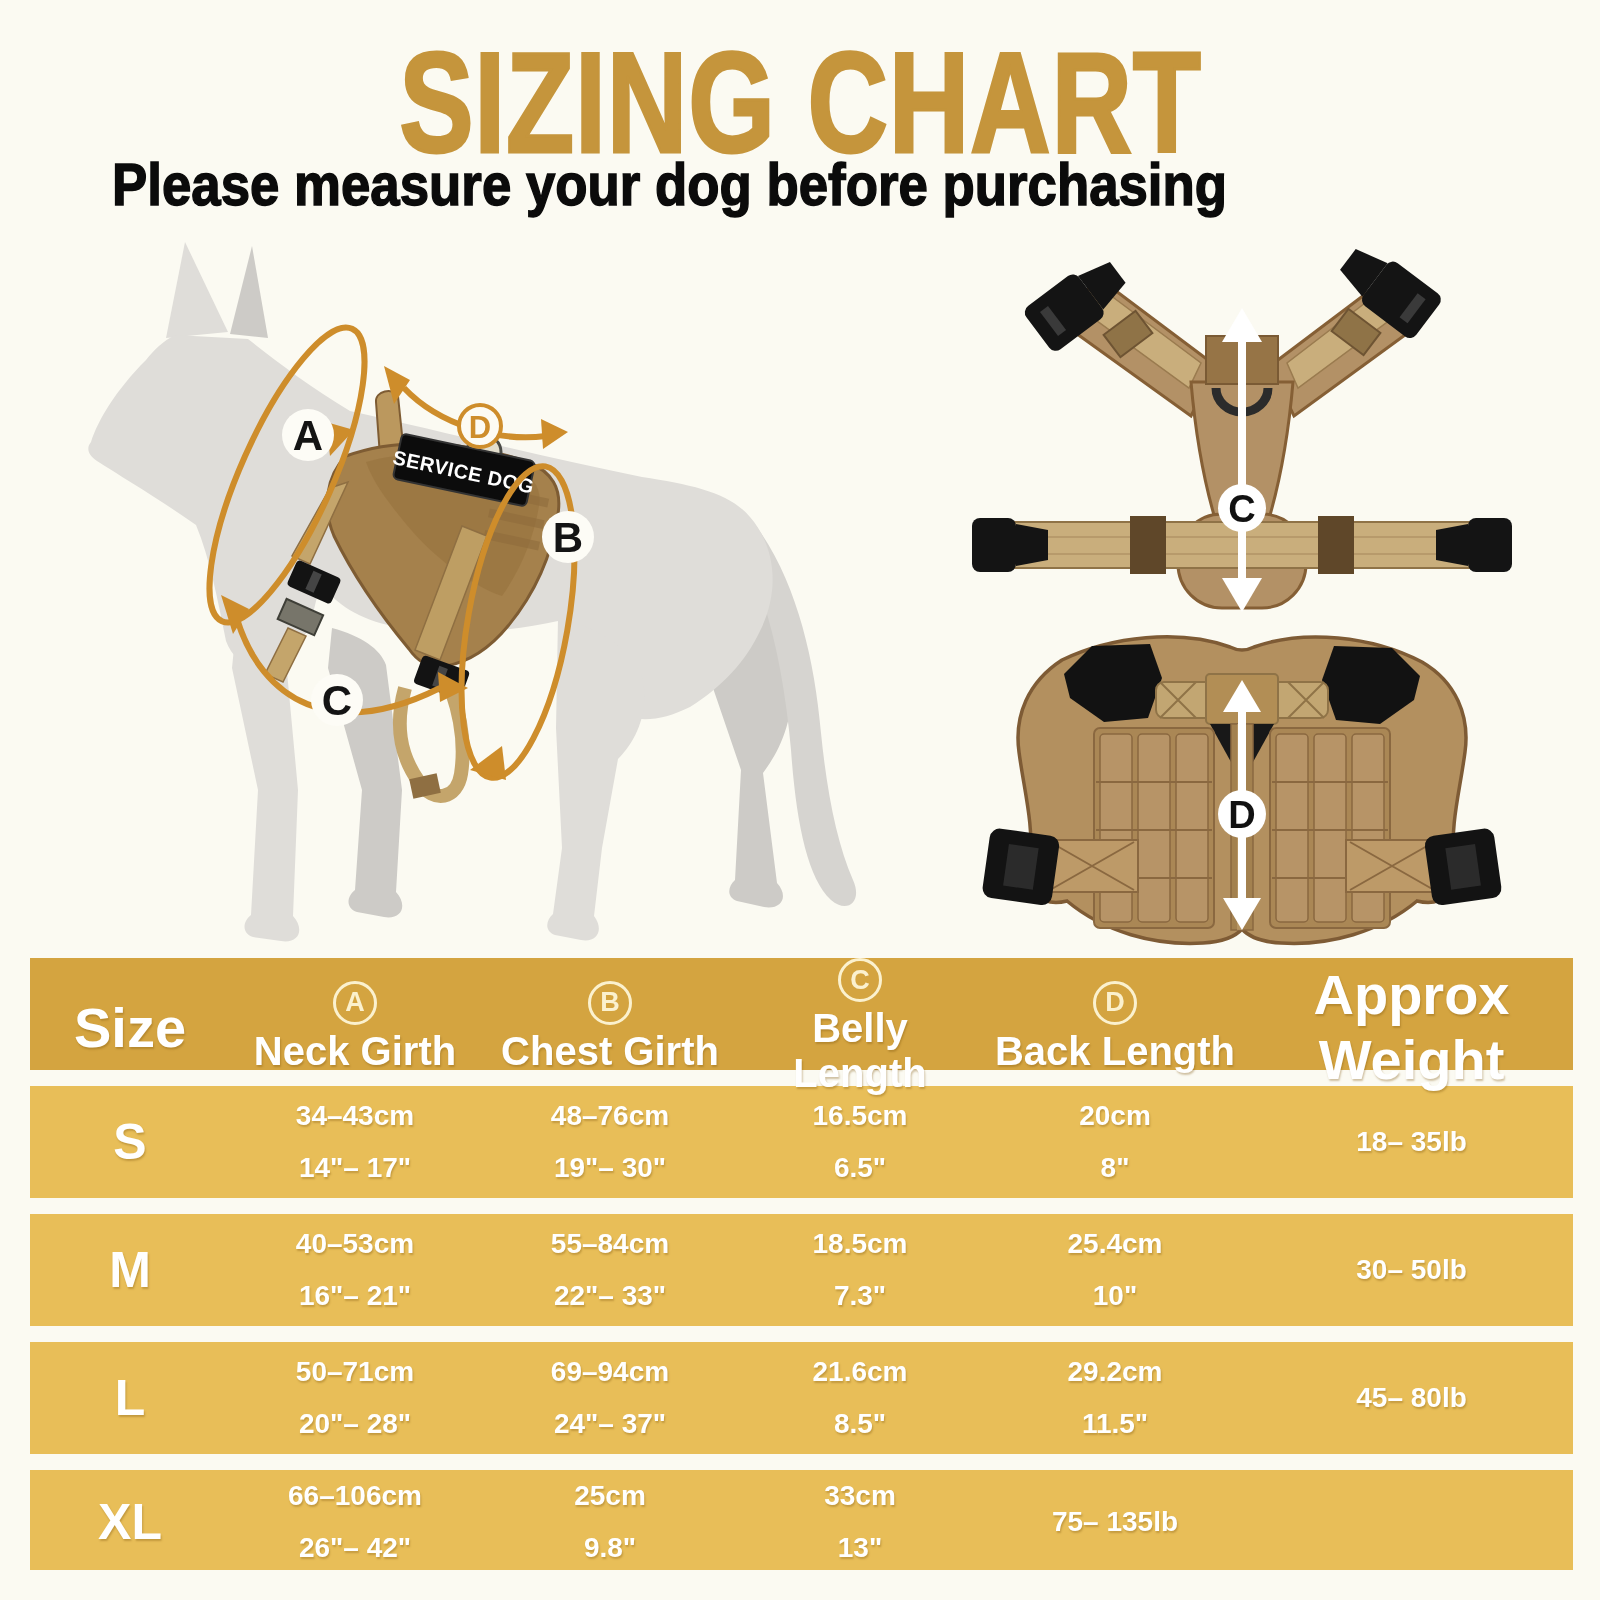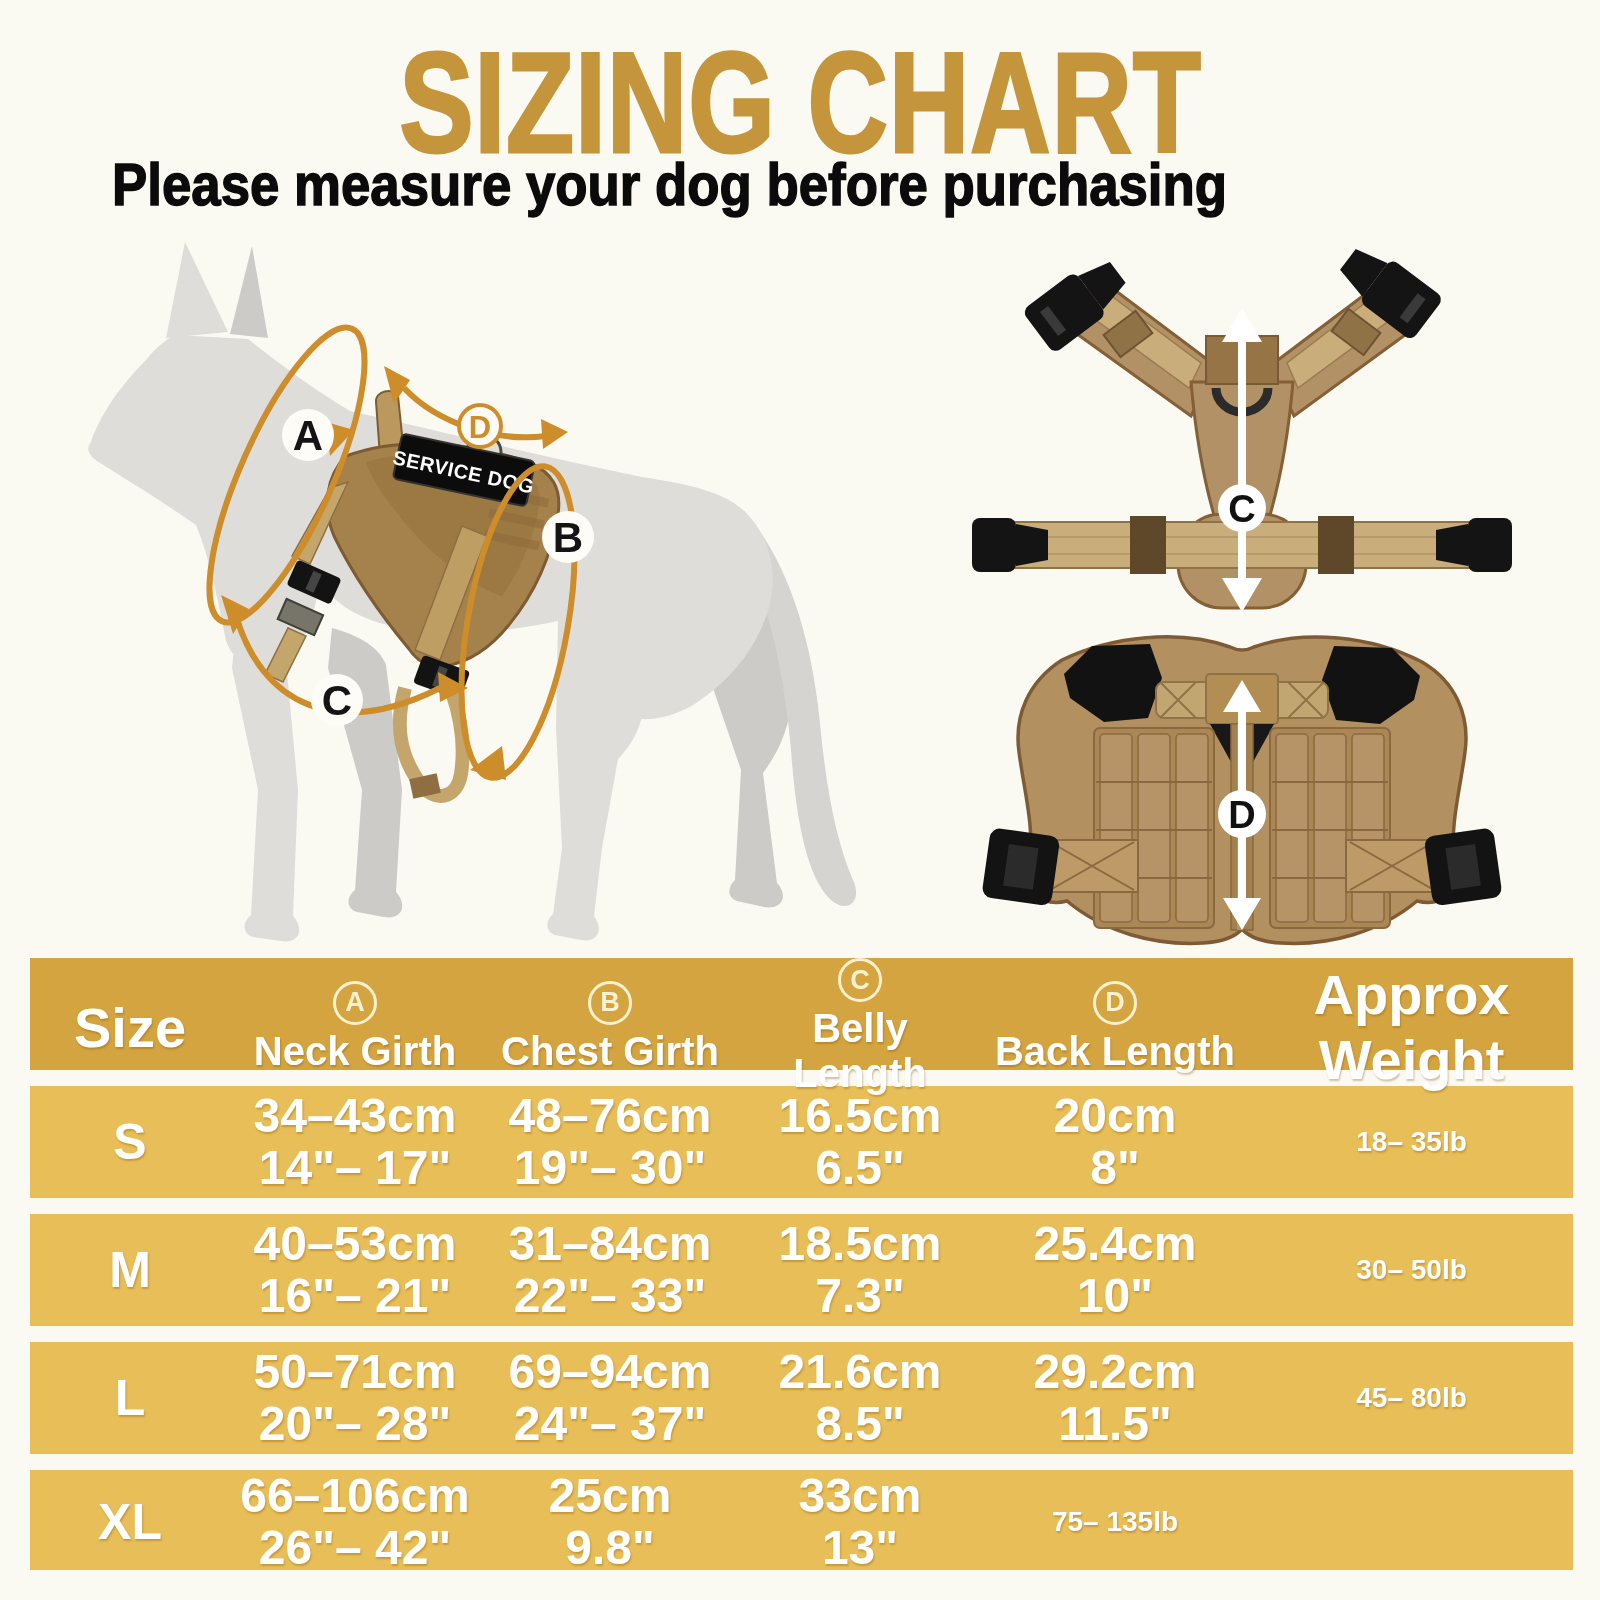--- a/index.html
+++ b/index.html
@@ -27,21 +27,21 @@
     color:#FFFFFF;text-align:center;}
   .t-band.header{background:#D4A440;height:112px;}
   .t-band.r{height:112px;}
   .t-band.r-last{height:100px;margin-bottom:0;}
   .hcell{display:flex;flex-direction:column;align-items:center;justify-content:center;gap:4px;}
   .circle-letter{width:44px;height:44px;border:3px solid #FBF1CE;border-radius:50%;
     display:flex;align-items:center;justify-content:center;
     font-size:27px;font-weight:700;color:#FBF1CE;box-sizing:border-box;}
   .hlabel{font-size:40px;font-weight:700;text-shadow:1px 2px 2px rgba(125,85,15,.35);}
   .hsingle{font-size:56px;font-weight:700;text-shadow:1px 2px 2px rgba(125,85,15,.35);}
-  .cell{font-size:48px;font-weight:700;text-shadow:1px 2px 2px rgba(125,85,15,.35);line-height:52px;}
+  .cell{font-size:28px;font-weight:700;text-shadow:1px 2px 2px rgba(125,85,15,.35);line-height:52px;}
   .cell.size{font-size:50px;}
   .cell.weight{font-size:28px;}
 </style>
 </head>
 <body>
 
 <div class="canvas">
 
   <div class="title">
     <span>SIZING CHART</span>
@@ -296,21 +296,21 @@
       <div class="cell weight">18– 35lb</div>
     </div>
 
     <div class="t-band r">
       <div class="cell size">M</div>
       <div class="cell">
           <div>40–53cm</div>
           <div>16"– 21"</div>
         </div>
       <div class="cell">
-          <div>31–84cm</div>
+          <div>55–84cm</div>
           <div>22"– 33"</div>
         </div>
       <div class="cell">
           <div>18.5cm</div>
           <div>7.3"</div>
         </div>
       <div class="cell">
           <div>25.4cm</div>
           <div>10"</div>
         </div>

